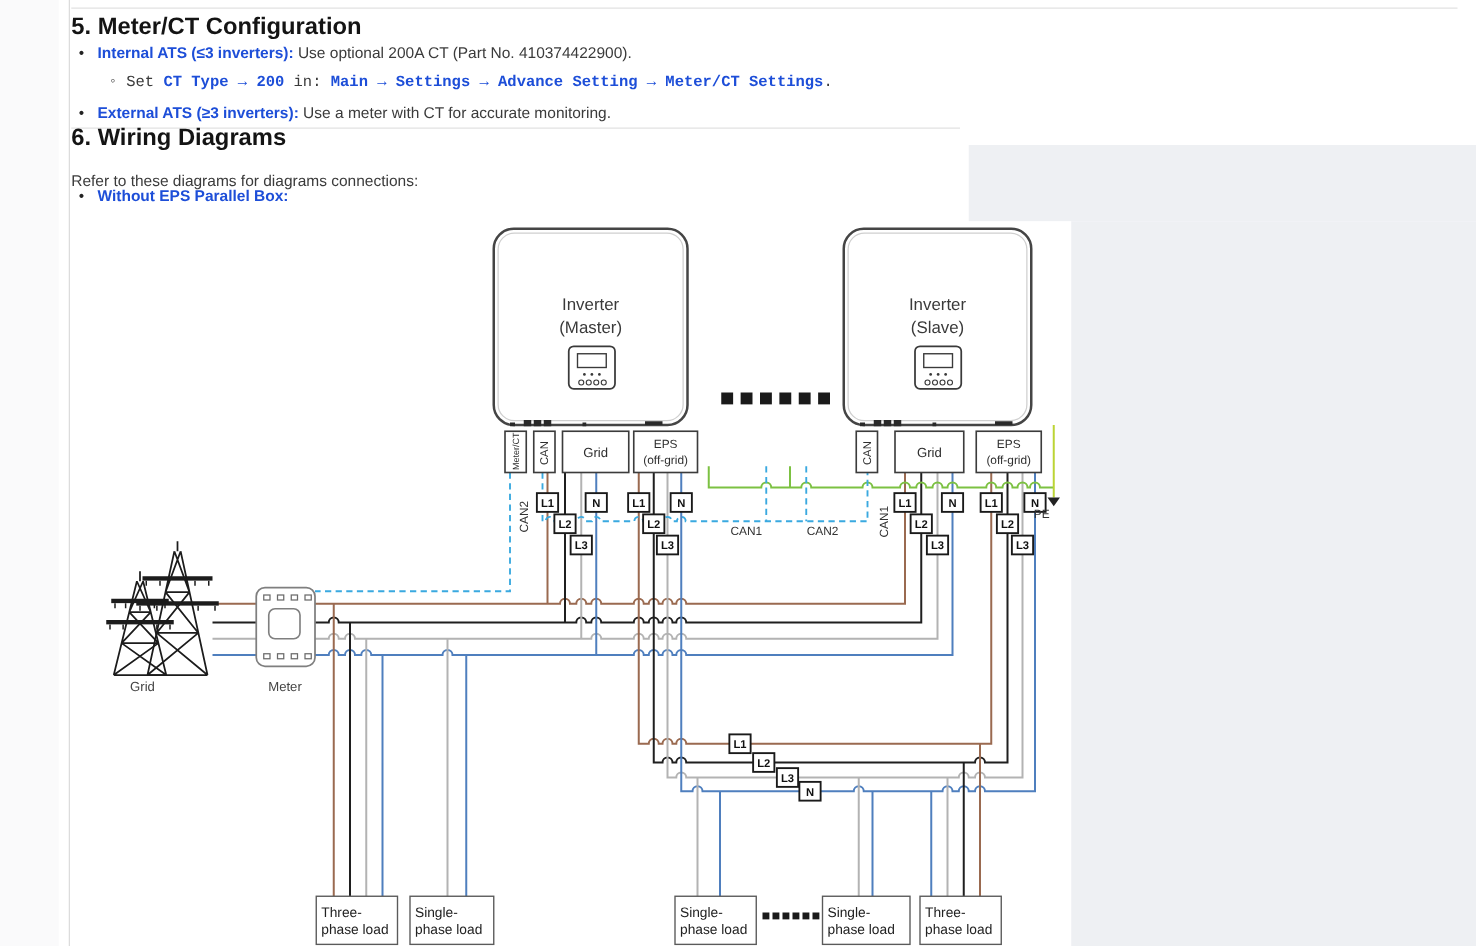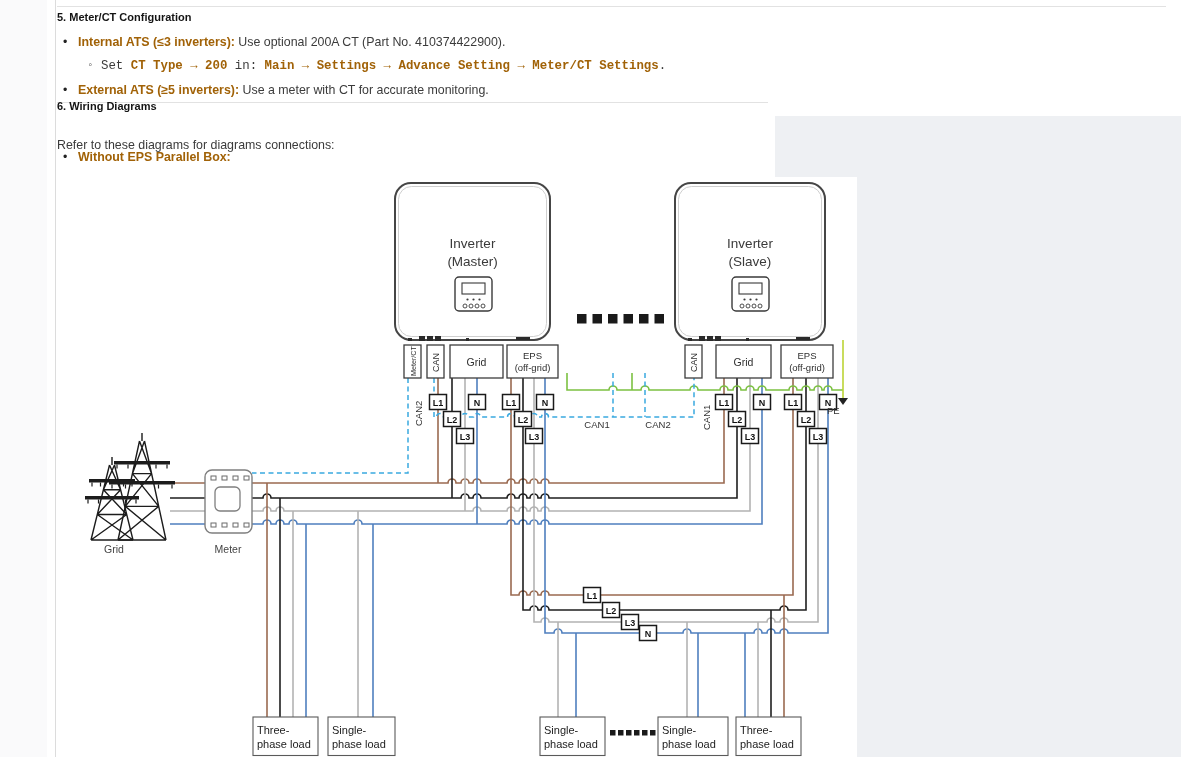--- a/index.html
+++ b/index.html
@@ -8,22 +8,22 @@
     background:#ffffff;font-family:"Liberation Sans",sans-serif;
   }
   .left-strip{position:absolute;left:0;top:0;width:47px;height:757px;background:#fafafb;}
   .vline{position:absolute;left:55px;top:0;width:1px;height:757px;background:#dcdcdc;}
   .gray-top{position:absolute;left:775px;top:116px;width:406px;height:61px;background:#eef0f3;}
   .gray-right{position:absolute;left:857px;top:177px;width:324px;height:580px;background:#eef0f3;}
   .hr{position:absolute;left:57px;width:711px;height:1px;background:#e2e2e2;}
   .hr1{top:6px;width:1109px;}
   .hr2{top:102px;}
   .row{position:absolute;left:57px;font-size:12.4px;color:#3b3b3b;white-space:nowrap;}
-  .row b,.row strong{color:#a16207;font-weight:bold;}
-  .hrow{font-size:11px;font-weight:bold;color:#141414;}
+  .row b,.row strong{color:#1d4ed8;font-weight:bold;}
+  .hrow{font-size:19px;font-weight:bold;color:#141414;}
   .brow{left:63px;}
   .srow{left:87px;font-family:Liberation Mono, monospace;}
   .blt{display:inline-block;width:10px;color:#222;}
   .blt2{display:inline-block;width:9px;color:#444;font-size:11px;vertical-align:1px;}
   .btxt{margin-left:5px;}
   svg text{font-family:"Liberation Sans",sans-serif;}
   .t-inv{font-size:13.5px;fill:#3a3a3a;}
   .t-port{font-size:10.5px;fill:#2e2e2e;}
   .t-port-s{font-size:9.5px;fill:#2e2e2e;}
   .t-rot{font-size:9px;fill:#2e2e2e;}
@@ -47,21 +47,21 @@
 
 <div class="row brow" style="top:35px">
   <span class="blt">•</span><span class="btxt"><strong>Internal ATS (≤3 inverters):</strong><span> Use optional 200A CT (Part No. 410374422900).</span></span>
 </div>
 
 <div class="row srow" style="top:59px">
   <span class="blt2">◦</span><span class="btxt"><span>Set </span><strong>CT Type → 200</strong><span> in: </span><strong>Main → Settings → Advance Setting → Meter/CT Settings</strong><span>.</span></span>
 </div>
 
 <div class="row brow" style="top:83px">
-  <span class="blt">•</span><span class="btxt"><strong>External ATS (≥5 inverters):</strong><span> Use a meter with CT for accurate monitoring.</span></span>
+  <span class="blt">•</span><span class="btxt"><strong>External ATS (≥3 inverters):</strong><span> Use a meter with CT for accurate monitoring.</span></span>
 </div>
 
 <div class="row hrow" style="top:100px"><span>6. Wiring Diagrams</span></div>
 
 <div class="row" style="top:138px"><span>Refer to these diagrams for diagrams connections:</span></div>
 
 <div class="row brow" style="top:150px">
   <span class="blt">•</span><span class="btxt"><strong>Without EPS Parallel Box:</strong></span>
 </div>
 

